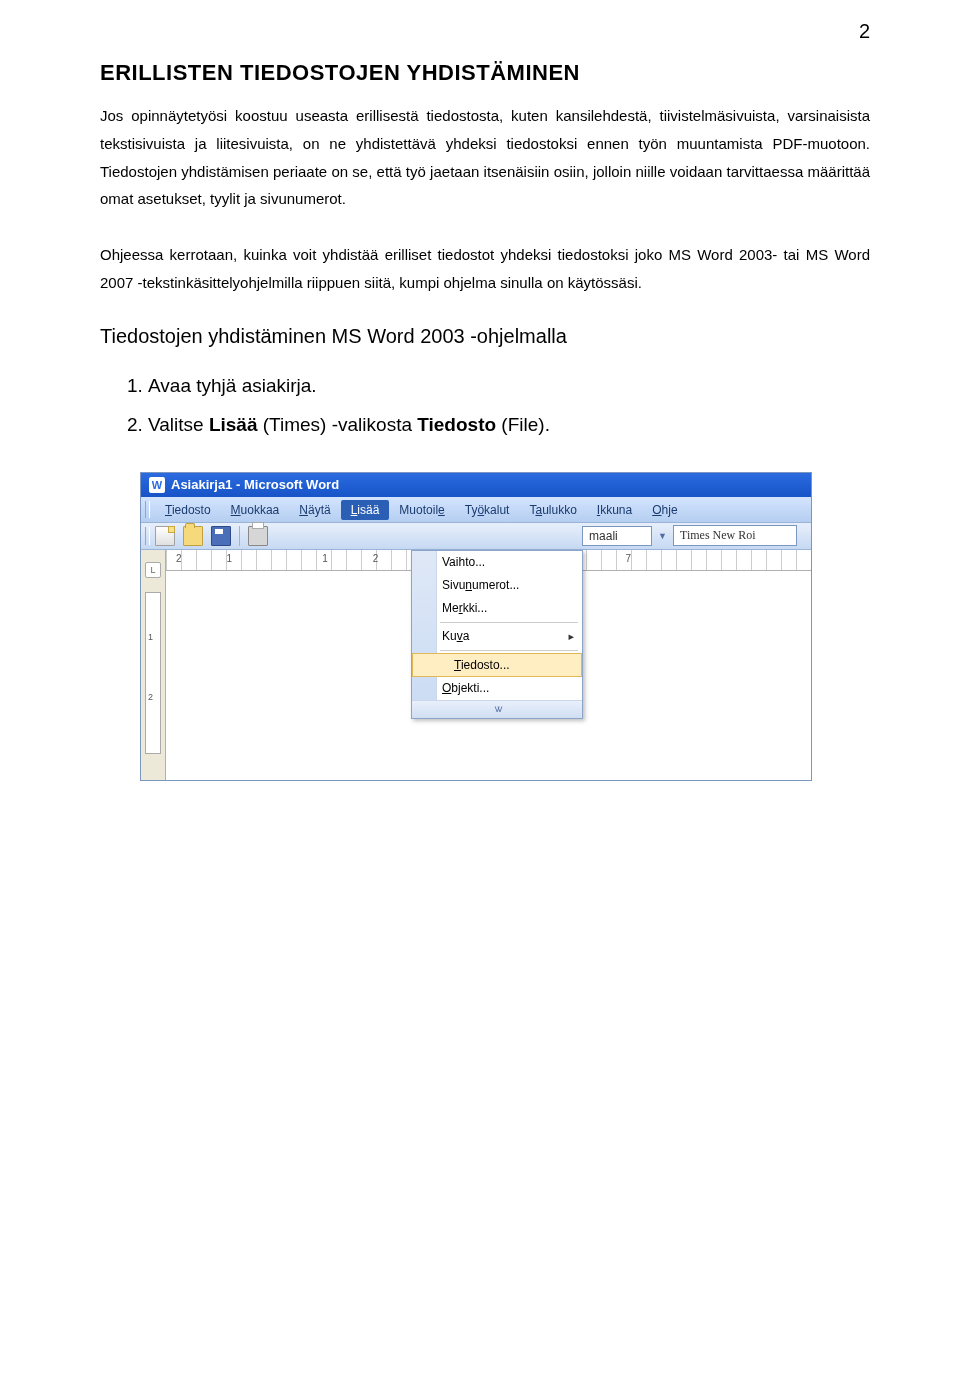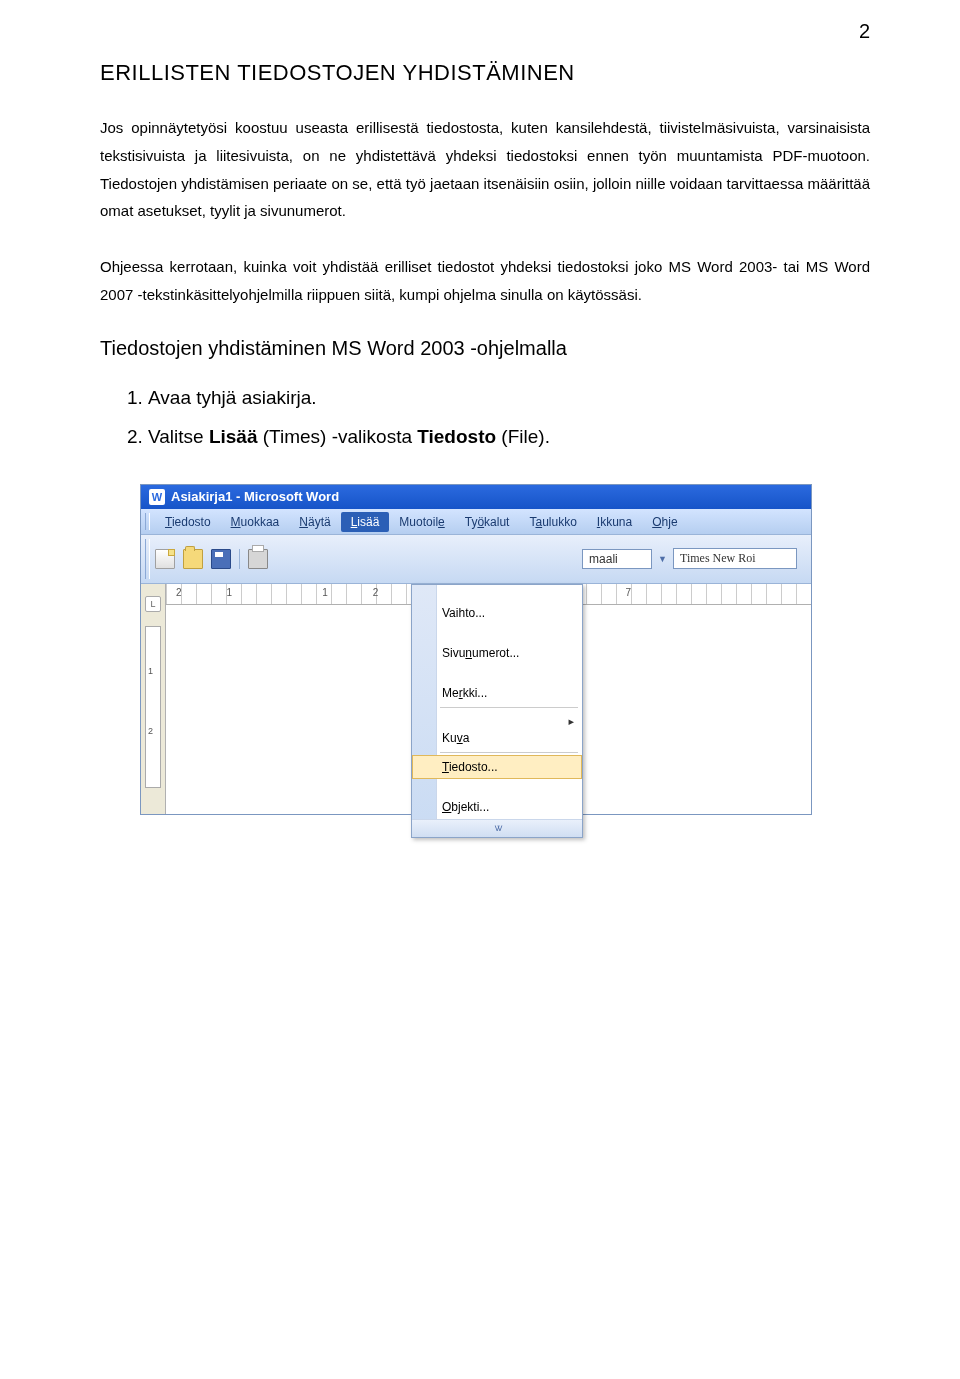--- a/index.html
+++ b/index.html
@@ -15,22 +15,22 @@
     position: relative;
   }
   .page-number {
     position: absolute;
     top: 20px;
     right: 90px;
     font-size: 20px;
   }
   .heading {
     font-size: 22px;
-    font-weight: normal;
-    margin-bottom: 28px;
+    font-weight: bold;
+    margin-bottom: 16px;
     font-variant: small-caps;
     letter-spacing: 0.5px;
   }
   .para {
     font-size: 15px;
     line-height: 1.85;
     margin-bottom: 28px;
     text-align: justify;
   }
   .subheading {
@@ -97,21 +97,21 @@
     color: #1a3b70;
     border-radius: 2px;
   }
   .menubar .menu-item.open {
     background: #2b5fb6;
     color: #fff;
   }
   .menubar .menu-item u { text-decoration: underline; }
   .toolbar {
     background: linear-gradient(#e8effb,#c6d9f3);
-    padding: 11px 14px;
+    padding: 0 14px;
     border-bottom: 1px solid #9ab4d8;
     display: flex;
     align-items: center;
     gap: 8px;
     height: 26px;
     position: relative;
   }
   .toolbar .handle {
     position:absolute;left:4px;top:4px;bottom:4px;width:3px;
     border-left:1px solid #8ba9d6;border-right:1px solid #fff;
@@ -198,34 +198,34 @@
     border:1px solid #8ba4c8;
     box-shadow:2px 2px 4px rgba(0,0,0,0.25);
     z-index:5;
   }
   .dropdown .dd-strip {
     position:absolute;left:0;top:0;bottom:0;width:24px;
     background:linear-gradient(#dfe8f7,#c9dbf3);
     border-right:1px solid #cad7eb;
   }
   .dropdown .dd-item {
-    padding:21px 10px 5px 30px;
+    padding:4px 10px 5px 30px;
     font-size:12px;
     color:#000;
     position:relative;
   }
   .dropdown .dd-item.has-sub::after {
     content:"▸";
     position:absolute;right:8px;top:5px;color:#333;font-size:11px;
   }
   .dropdown .dd-item.hl {
     background:#ffeec2;
     border:1px solid #e0b85a;
     margin:0;
-    padding:4px 9px 4px 29px;
+    padding:4px 9px 4px 41px;
   }
   .dropdown .dd-sep {
     border-top:1px solid #ccc;margin:2px 4px 2px 28px;
   }
   .dropdown .dd-expand {
     text-align:center;padding:3px 0;background:linear-gradient(#e9f0fb,#d0def2);
     border-top:1px solid #cad7eb;color:#4e6ea8;font-size:10px;position:relative;
   }
   .dropdown .dd-expand::after{
     content:"˅˅";letter-spacing:-3px;

